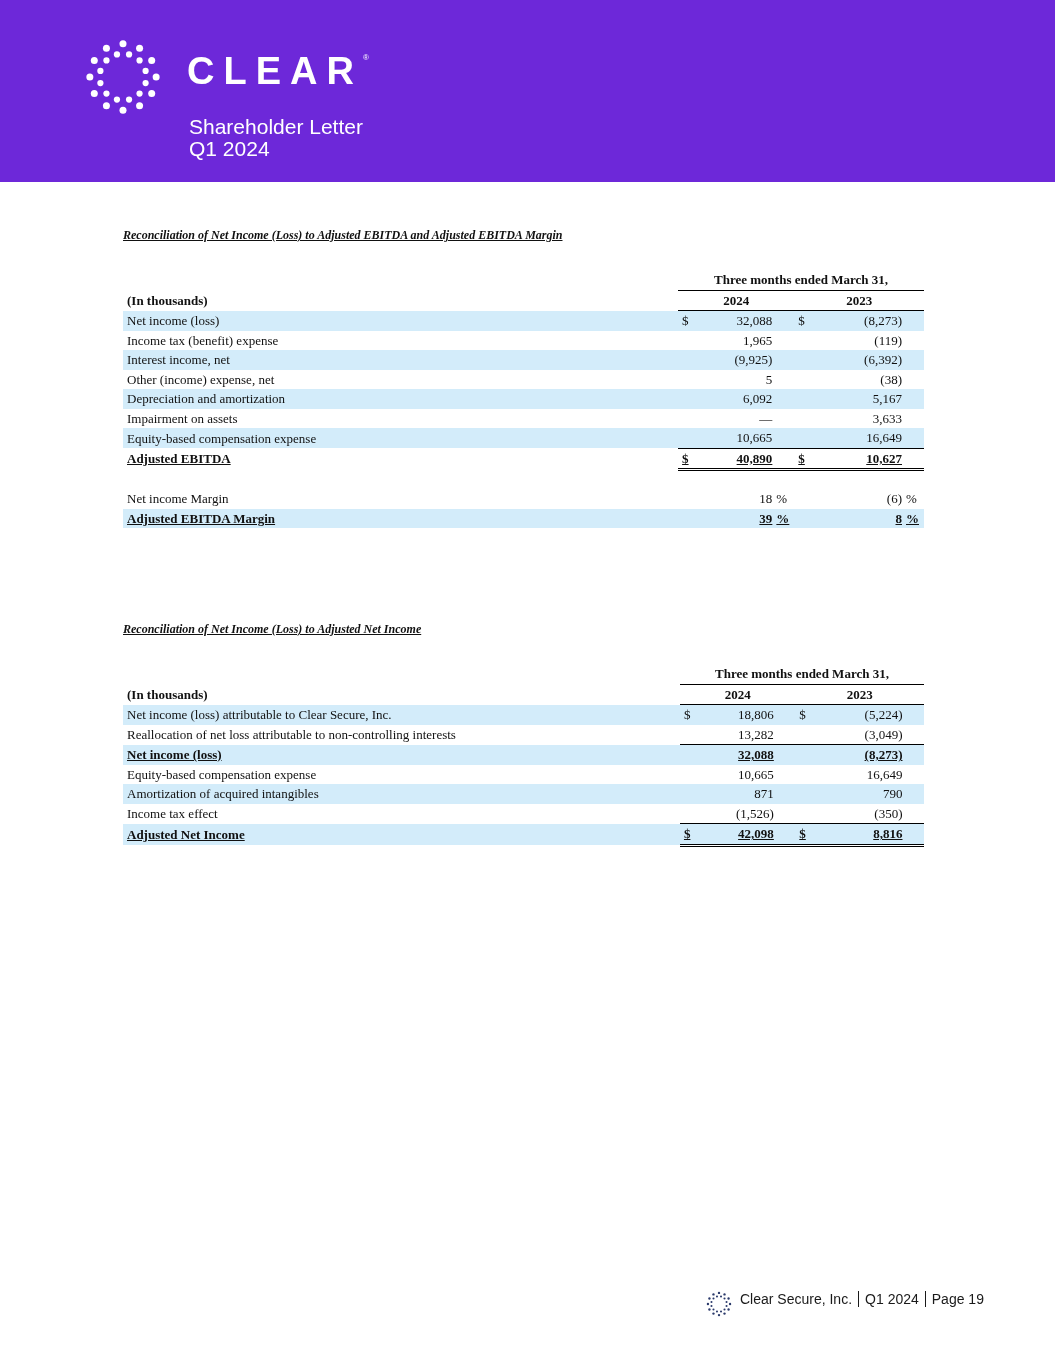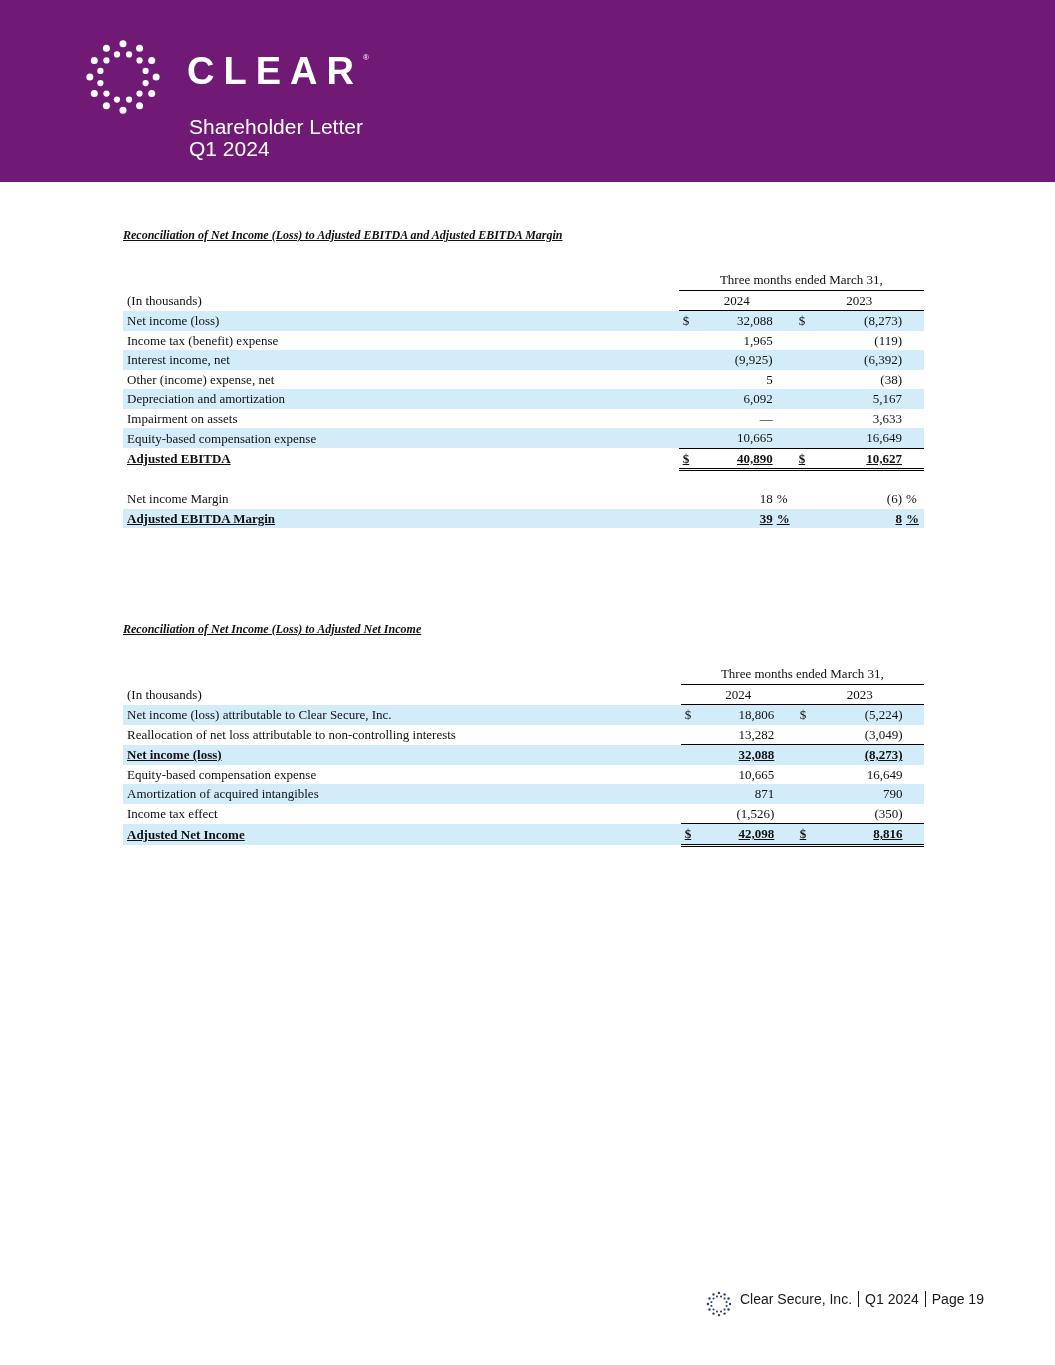--- a/index.html
+++ b/index.html
@@ -3,21 +3,21 @@
 <meta charset="utf-8">
 <style>
   html, body { margin: 0; padding: 0; }
   body {
     width: 1055px; height: 1365px; position: relative; background: #ffffff;
     font-family: "Liberation Serif", serif; color: #111;
     overflow: hidden;
   }
   .header {
     position: absolute; left: 0; top: 0; width: 1055px; height: 182px;
-    background: #701a75;
+    background: #6d28d9;
   }
   .logo-mark { position: absolute; left: 84px; top: 38px; width: 78px; height: 78px; }
   .wordmark {
     position: absolute; left: 187px; top: 52px; color: #fff;
     font-family: "Liberation Sans", sans-serif; font-weight: 700;
     font-size: 38px; letter-spacing: 9px; line-height: 1;
   }
   .wordmark sup { font-size: 8px; letter-spacing: 0; vertical-align: top; position: relative; top: 2px; font-weight: 400; }
   .subtitle {
     position: absolute; left: 189px; top: 116px; color: #fff;
@@ -31,21 +31,21 @@
     position: absolute; left: 123px; width: 801px; border-collapse: collapse;
     font-family: "Liberation Serif", serif; font-size: 13px;
   }
   table.fin td { padding: 0 4px; height: 19.5px; line-height: 19px; white-space: nowrap; }
   table.fin tr.hl td { background: #d3ecfa; }
   .lbl { width: 570px; }
   .cur { width: 14px; text-align: left; }
   .num { text-align: right; width: 70px; }
   .pct { width: 14px; text-align: left; padding-left: 0 !important; }
   .bold td { font-weight: 700; text-decoration: underline; }
-  .hdr td { font-weight: 400; text-align: center; font-size: 13px; }
+  .hdr td { font-weight: 700; text-align: center; font-size: 13px; }
   .hdr td.lbl { text-align: left; }
   .bt td.c24, .bt td.c23 { border-top: 1.5px solid #000; }
   .dbl td.c24, .dbl td.c23 { border-bottom: 3px double #000; }
   .ul-top td.span { border-bottom: 1.5px solid #000; }
   .footer {
     position: absolute; left: 706px; top: 1291px; height: 28px;
     font-family: "Liberation Sans", sans-serif; font-size: 14px; color: #1a1a1a;
     display: flex; align-items: flex-start;
   }
   .footer .fmark { width: 26px; height: 26px; margin-right: 8px; }

